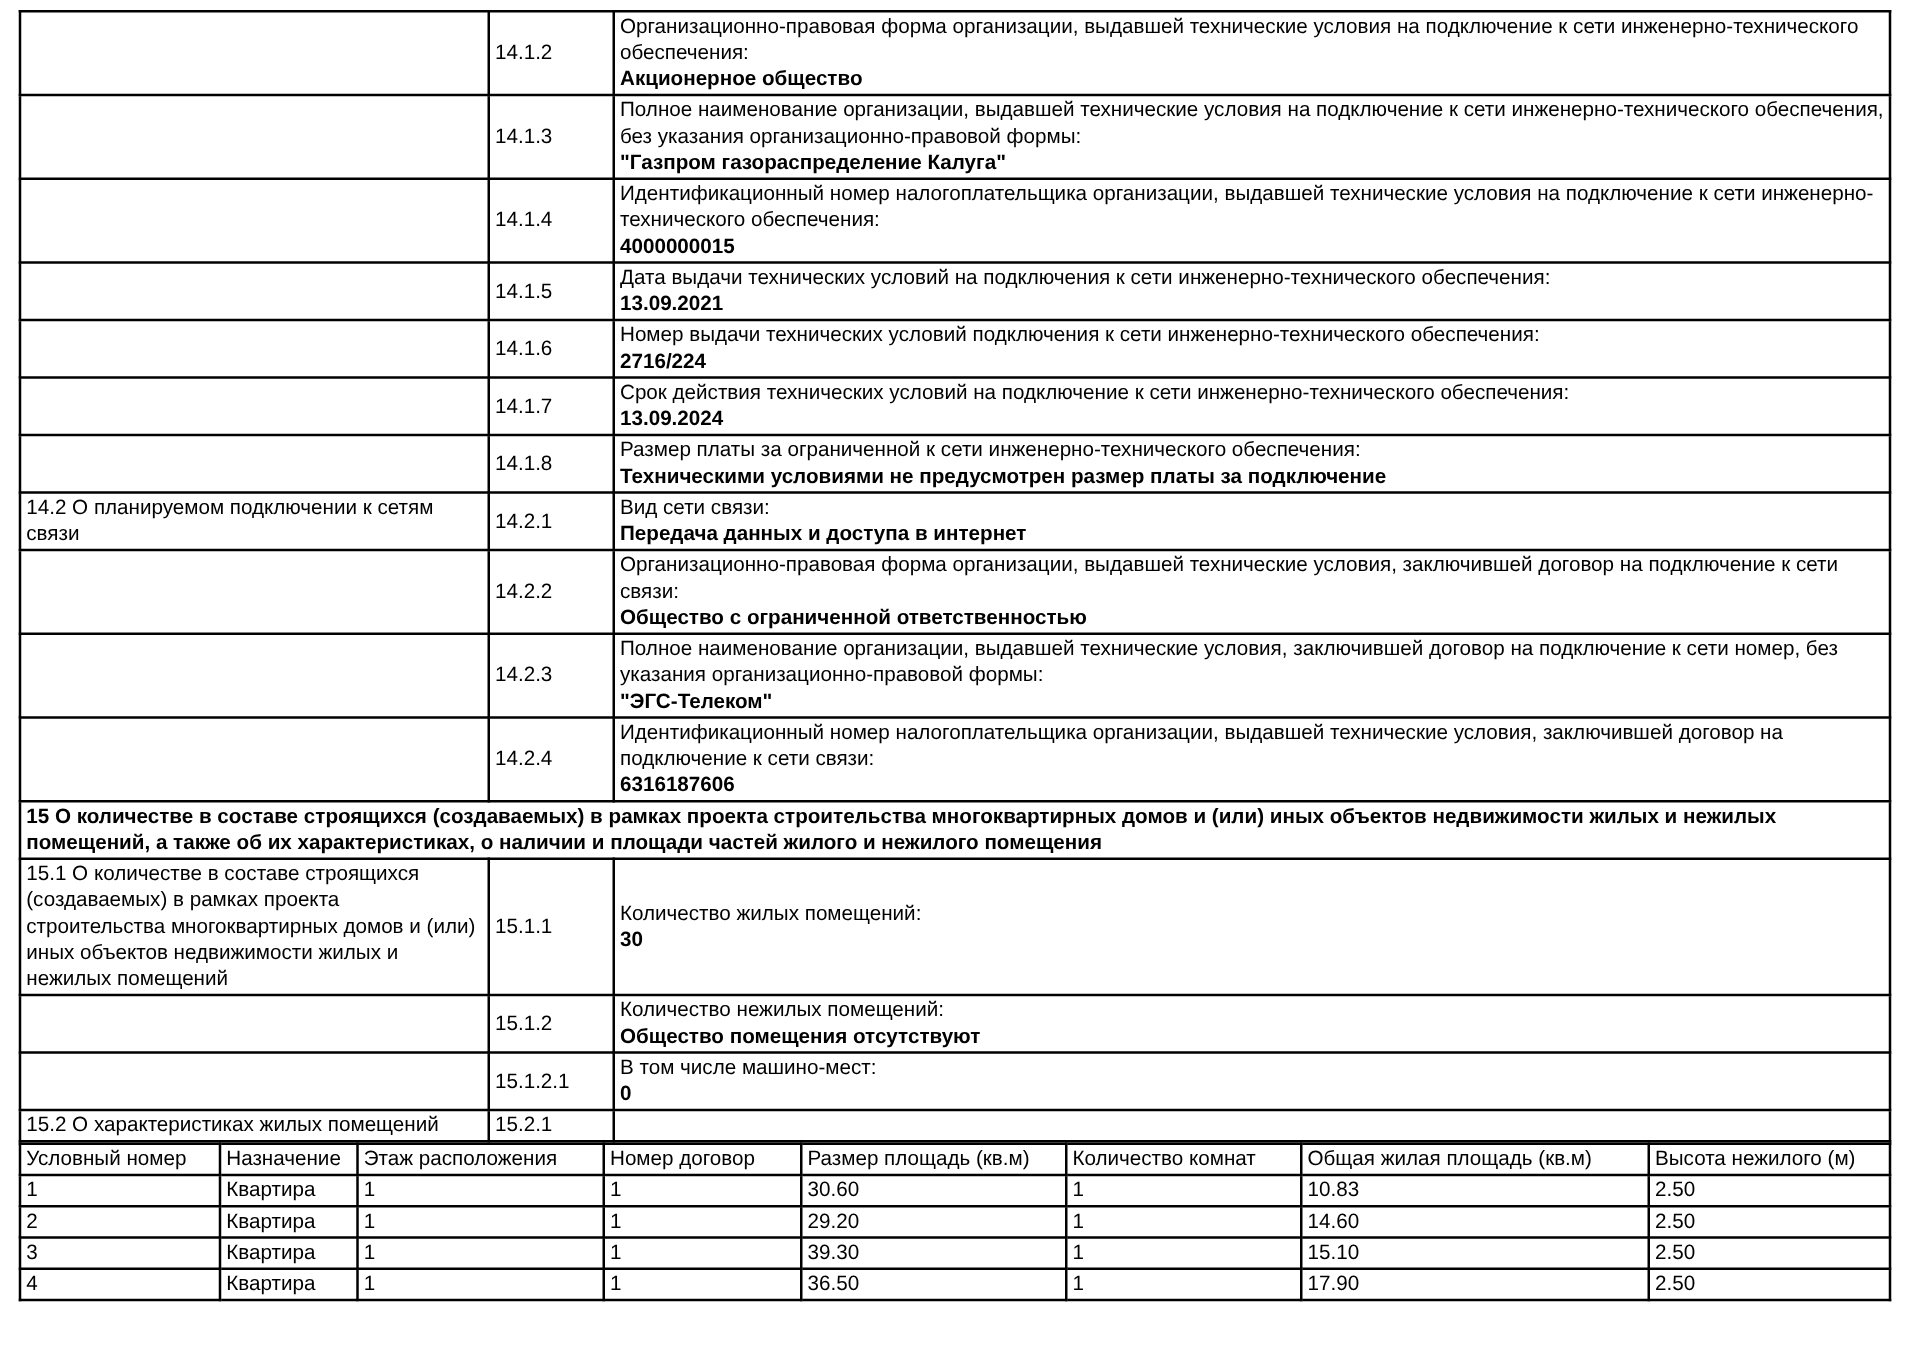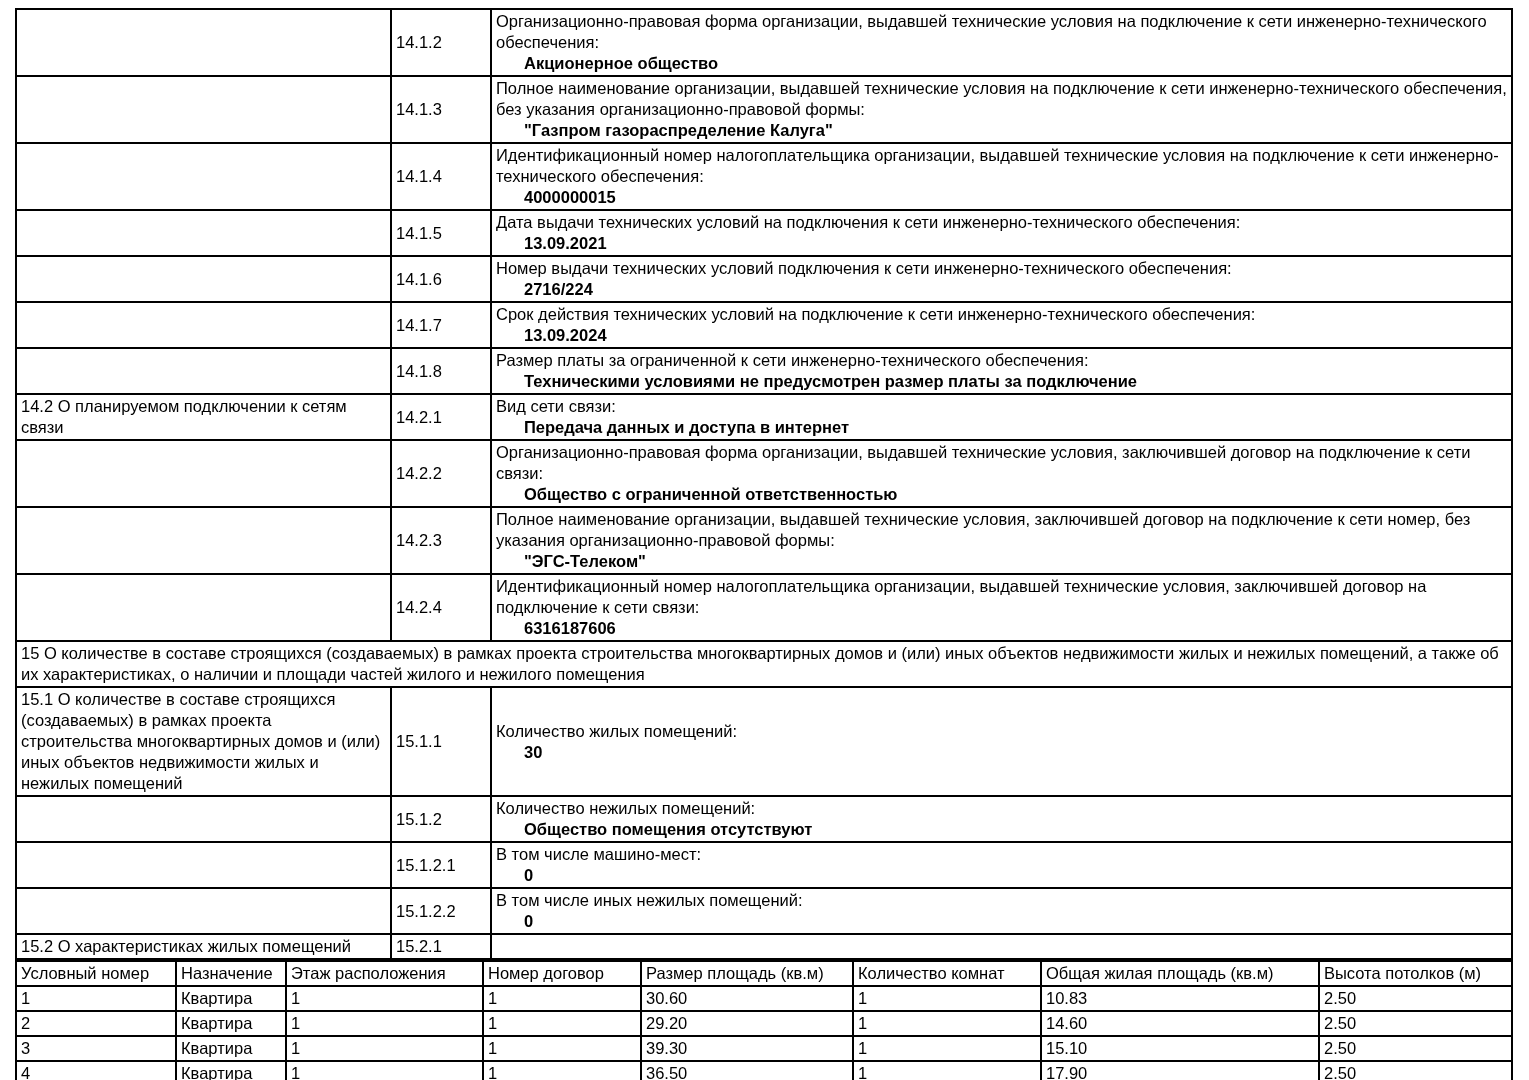--- a/index.html
+++ b/index.html
@@ -27,22 +27,22 @@
   td, th {
     border: 2px solid #000000;
     padding: 1px 4px;
     text-align: left;
     vertical-align: middle;
     line-height: 21px;
     font-weight: normal;
     overflow: hidden;
     word-wrap: break-word;
   }
-  .field-value { font-weight: bold; margin-left: 28px; }
-  .section-header-cell { font-weight: normal; }
+  .field-value { font-weight: bold; }
+  .section-header-cell { font-weight: bold; }
 </style>
 </head>
 <body>
 
 <div class="page">
 
   <table id="main-table">
     <colgroup>
       <col style="width:375px">
       <col style="width:100px">
@@ -154,28 +154,20 @@
           <td>
             <div class="field-label">Количество нежилых помещений:</div>
             <div class="field-value">Общество помещения отсутствуют</div>
           </td>
         </tr>
         <tr>
           <td></td>
           <td>15.1.2.1</td>
           <td>
             <div class="field-label">В том числе машино-мест:</div>
-            <div class="field-value">0</div>
-          </td>
-        </tr>
-        <tr>
-          <td></td>
-          <td>15.1.2.2</td>
-          <td>
-            <div class="field-label">В том числе иных нежилых помещений:</div>
             <div class="field-value">0</div>
           </td>
         </tr>
         <tr>
           <td>15.2 О характеристиках жилых помещений</td>
           <td>15.2.1</td>
           <td>
             <div class="field-label"></div>
             <div class="field-value"></div>
           </td>
@@ -196,21 +188,21 @@
     </colgroup>
     <thead>
       <tr id="apt-head-row">
           <th>Условный номер</th>
           <th>Назначение</th>
           <th>Этаж расположения</th>
           <th>Номер договор</th>
           <th>Размер площадь (кв.м)</th>
           <th>Количество комнат</th>
           <th>Общая жилая площадь (кв.м)</th>
-          <th>Высота потолков (м)</th>
+          <th>Высота нежилого (м)</th>
         </tr>
     </thead>
     <tbody id="apt-tbody">
         <tr>
           <td>1</td>
           <td>Квартира</td>
           <td>1</td>
           <td>1</td>
           <td>30.60</td>
           <td>1</td>

